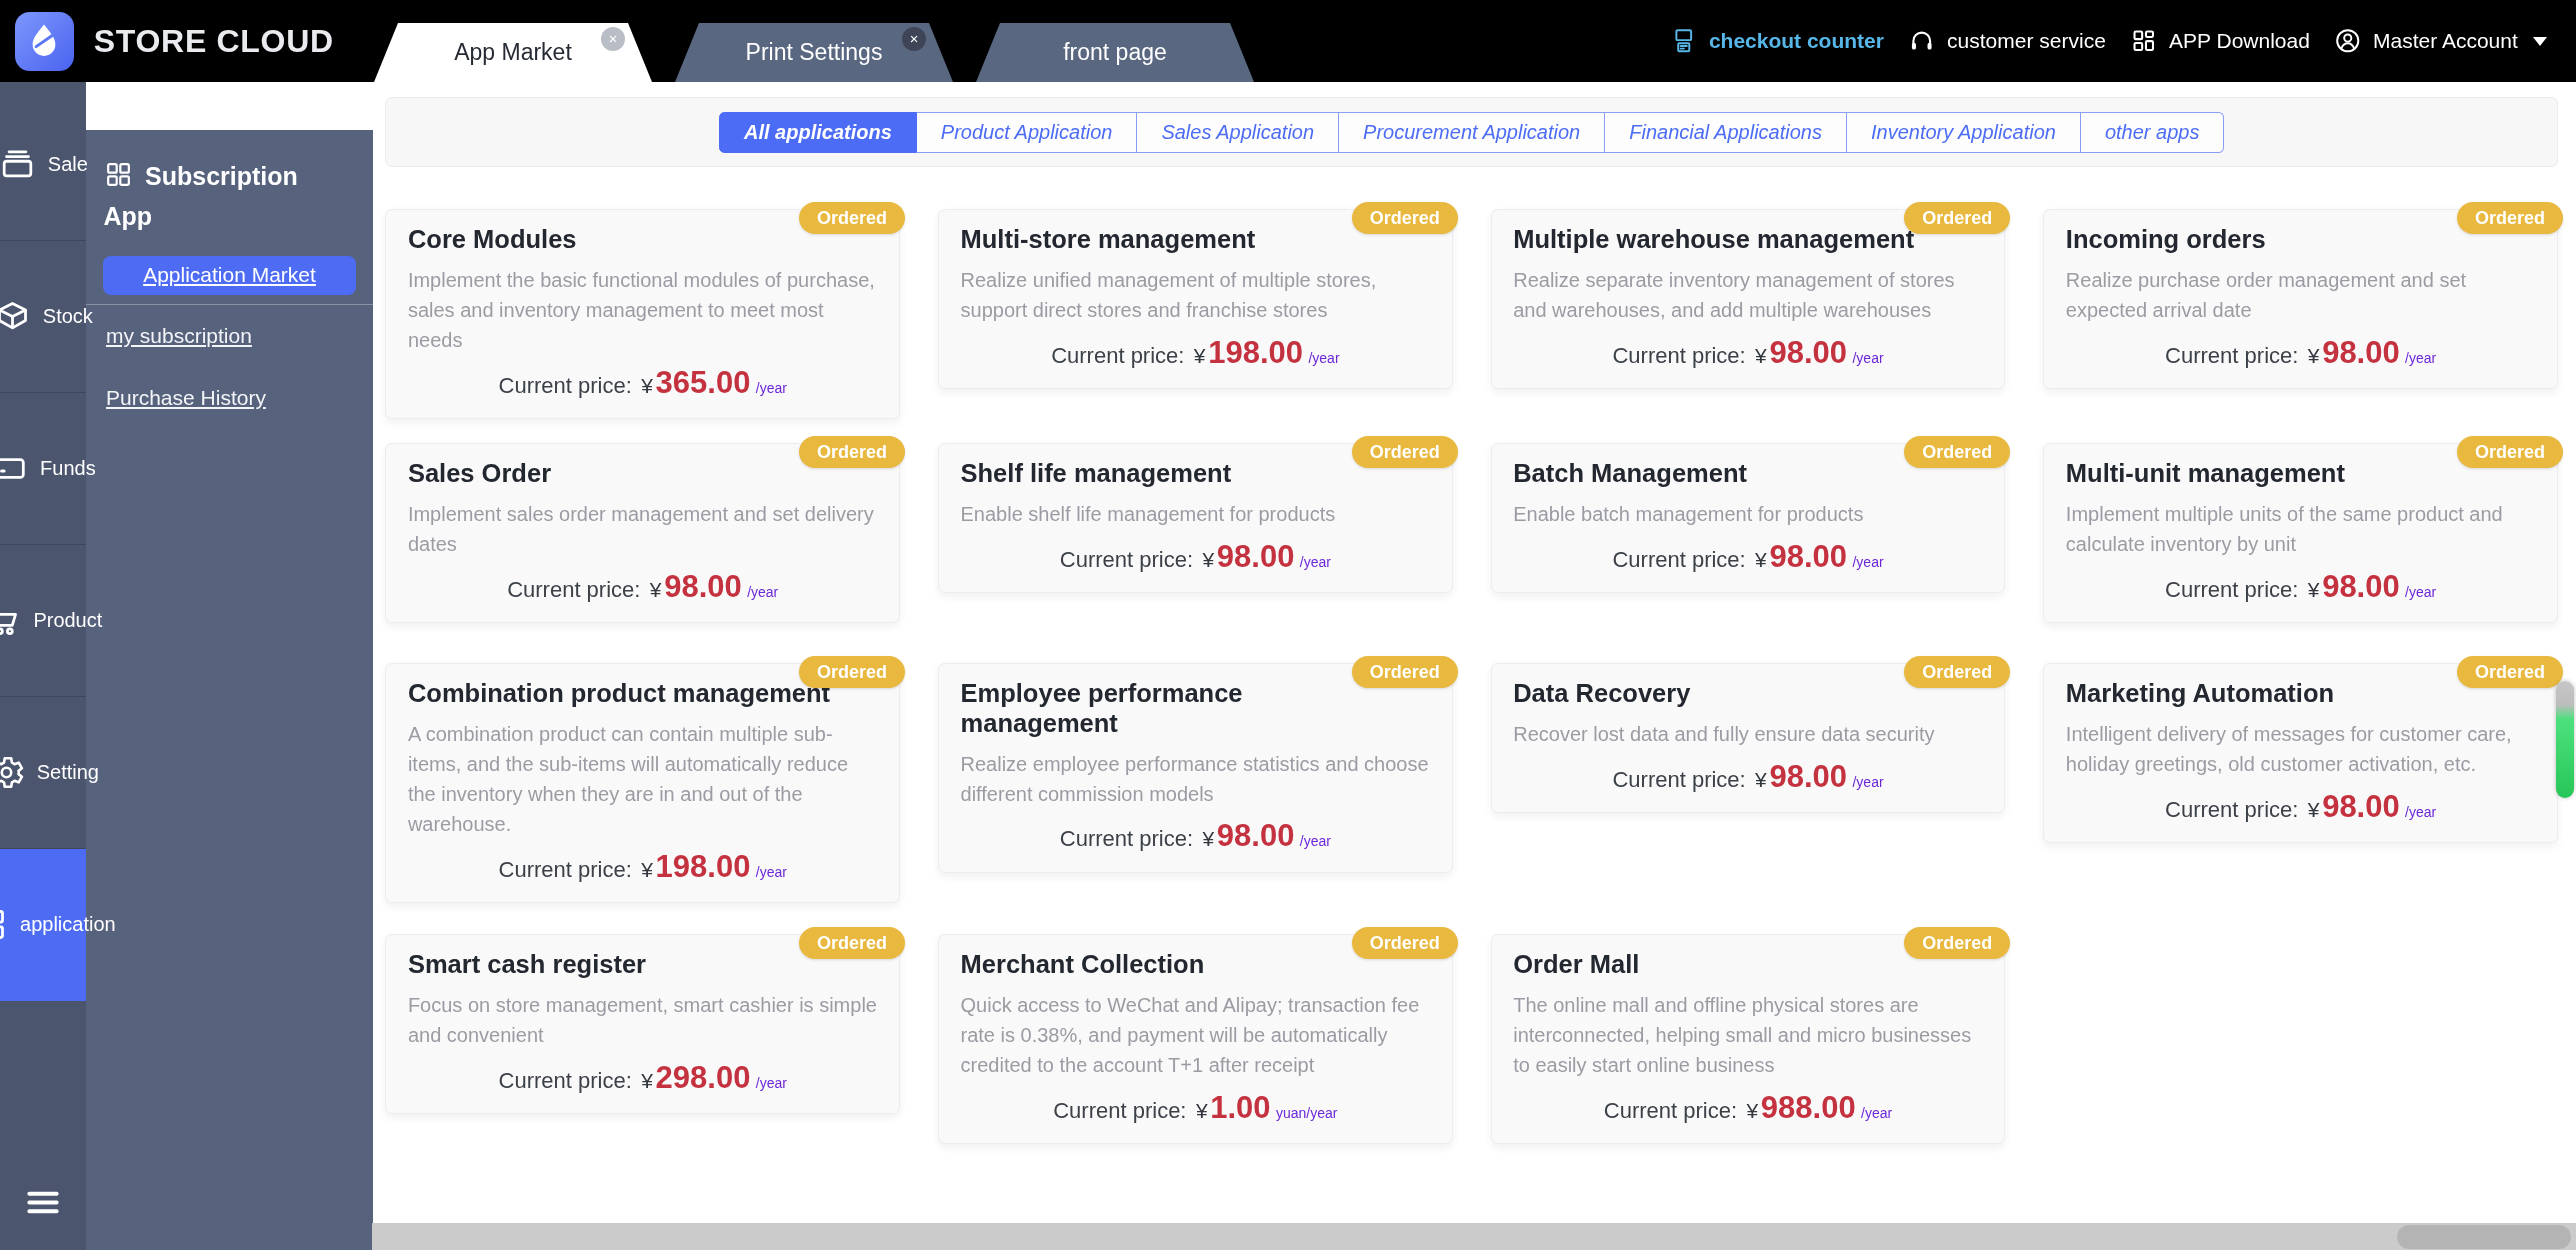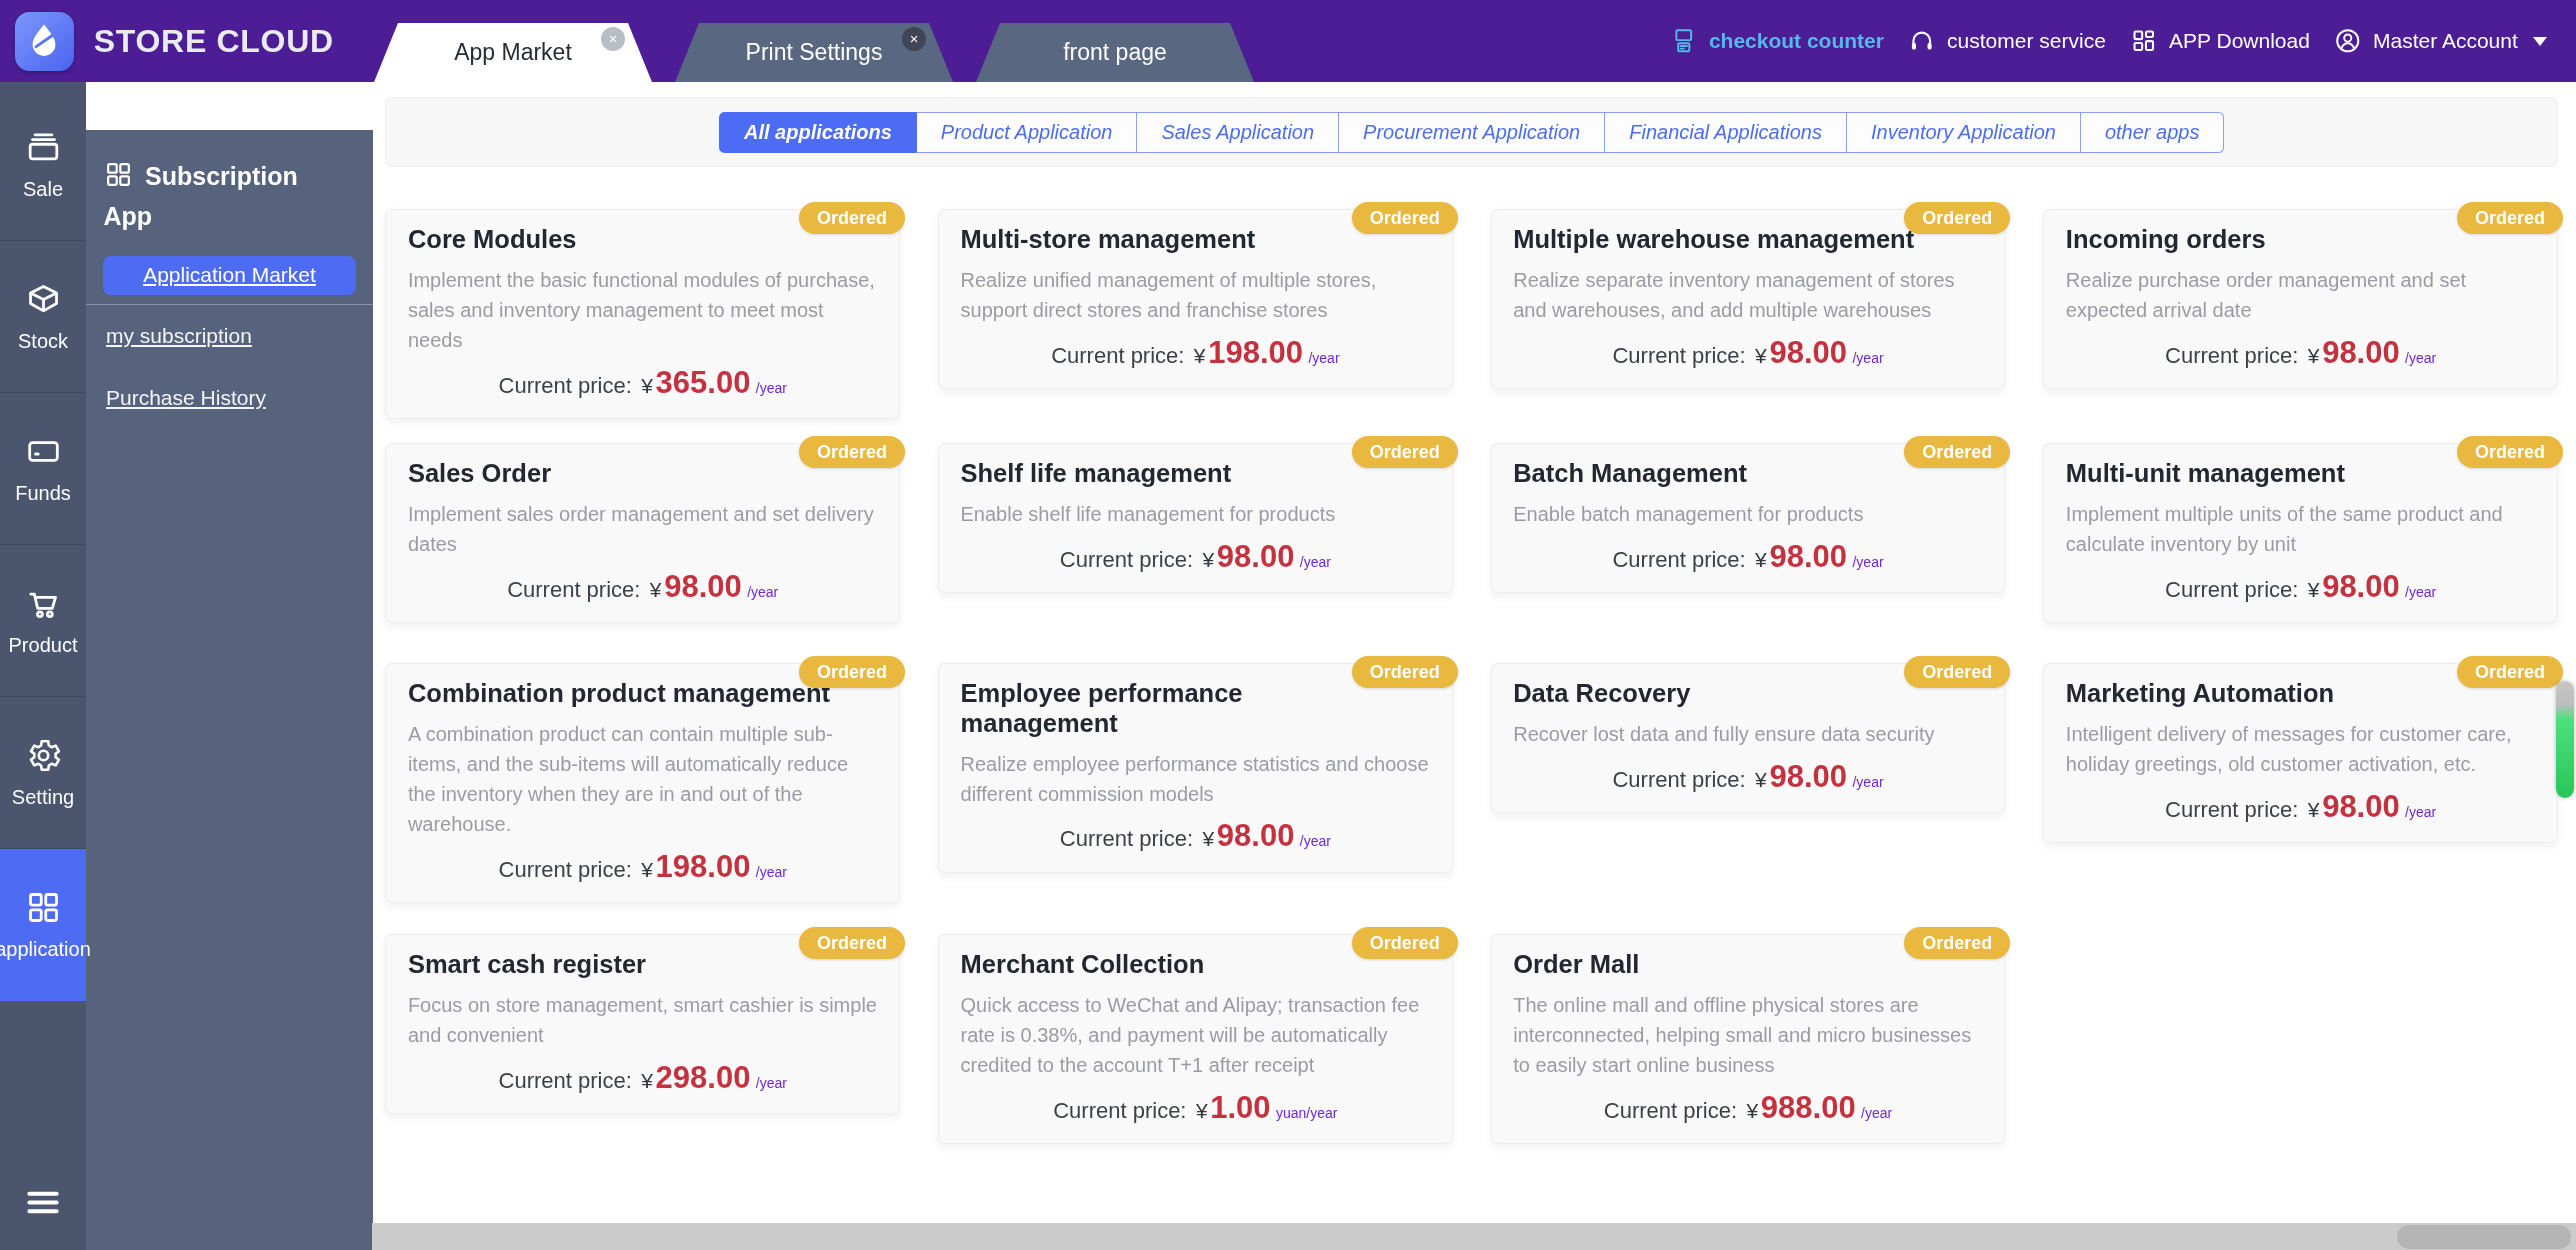--- a/index.html
+++ b/index.html
@@ -1,21 +1,21 @@
 <!DOCTYPE html>
 <html style="font-size:10.7px"><head>
 <meta charset="utf-8">
 <style>
   html,body{margin:0;padding:0;}
   body{width:2576px;height:1251px;overflow:hidden;background:#fff;
        font-family:"Liberation Sans",sans-serif;-webkit-font-smoothing:antialiased;}
   #app{position:relative;width:2576px;height:1251px;overflow:hidden;background:#fff;}
 
   
-  .header{position:absolute;left:0;top:0;width:100%;height:82px;background:#4c1d95;z-index:30;}
+  .header{position:absolute;left:0;top:0;width:100%;height:82px;background:#000000;z-index:30;}
   .brand{position:absolute;left:14.8px;top:0;height:82px;display:flex;align-items:center;}
   .brand-logo{width:59px;height:59px;border-radius:14.8px;background:linear-gradient(135deg,#7d97fc 0%,#4a63f0 100%);
               display:flex;align-items:center;justify-content:center;box-shadow:0 1.3px 4px rgba(0,0,0,.25);}
   .brand-logo svg{width:42px;height:42px;}
   .brand-name{margin-left:20px;font-size:32px;font-weight:700;color:#e9ebee;letter-spacing:0.7px;white-space:nowrap;}
 
   .tabs{position:absolute;left:374px;bottom:0;display:flex;gap:23px;align-items:flex-end;}
   .tab{position:relative;height:59px;min-width:198px;padding:0 40px;display:flex;align-items:center;justify-content:center;
        font-size:23px;color:#fff;background:#5a6781;cursor:pointer;
        clip-path:polygon(24px 0,calc(100% - 24px) 0,100% 100%,0 100%);}
@@ -27,21 +27,21 @@
 
   .header-links{position:absolute;right:29.5px;top:0;height:82px;display:flex;align-items:center;gap:23px;}
   .hlink{display:flex;align-items:center;gap:10.7px;color:#fff;font-size:21px;white-space:nowrap;cursor:pointer;}
   .hlink svg{width:29.5px;height:29.5px;}
   .hlink.accent{color:#57b7e8;font-weight:700;}
   .caret{width:0;height:0;border-left:7.4px solid transparent;border-right:7.4px solid transparent;
          border-top:9.4px solid #fff;margin-left:4px;}
 
   
   .sidebar{position:absolute;left:0;top:82px;width:86px;bottom:0;background:#4b556e;z-index:20;padding-top:6.7px;box-sizing:border-box;}
-  .side-item{height:151px;display:flex;flex-direction:column;align-items:center;justify-content:center;gap:10.7px;
+  .side-item{height:151px;display:flex;flex-direction:row;align-items:center;justify-content:center;gap:10.7px;
              border-bottom:0.7px solid rgba(0,0,0,.16);cursor:pointer;}
   .side-item svg{width:39px;height:39px;}
   .side-label{font-size:20px;color:#fff;white-space:nowrap;}
   .side-item.active{background:#4e6cf3;border-bottom-color:transparent;}
   .burger{position:absolute;left:0;bottom:23px;width:86px;display:flex;justify-content:center;cursor:pointer;}
   .burger svg{width:58px;height:47px;}
 
   
   .subnav{position:absolute;left:86px;top:82px;width:287px;bottom:0;background:#57627d;z-index:19;margin-top:48px;}
   .subnav-title{padding:25.5px 17.4px 19px;font-size:25px;font-weight:700;color:#fff;line-height:1.62;width:221px;}

